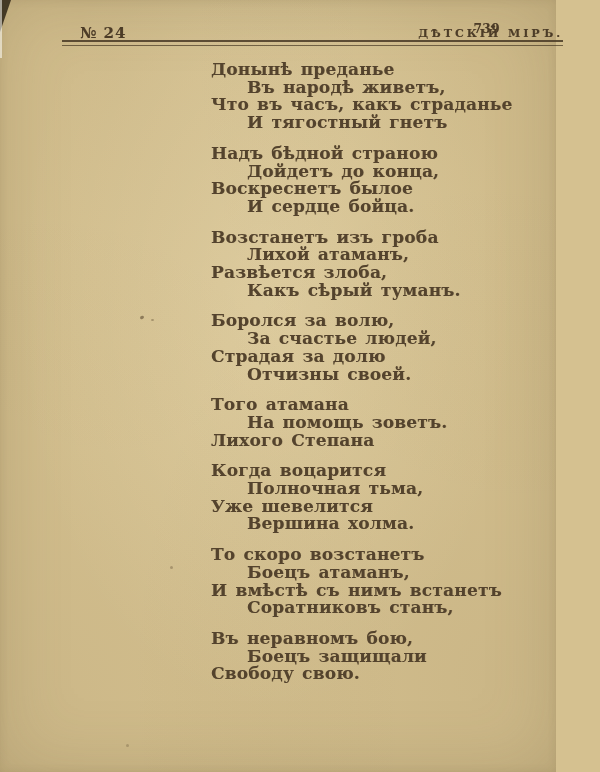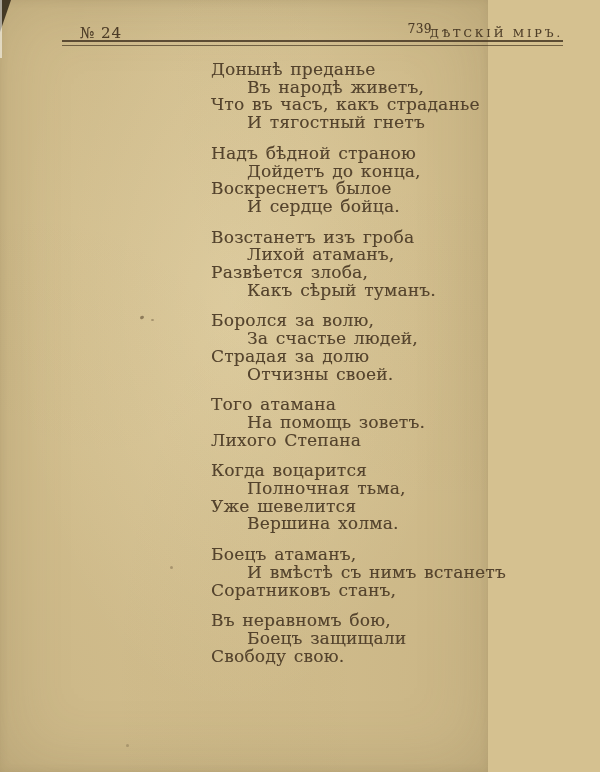--- a/index.html
+++ b/index.html
@@ -6,32 +6,33 @@
     margin: 0;
     padding: 0;
     width: 600px;
     height: 772px;
     overflow: hidden;
     background: #d5c190;
     font-family: "DejaVu Serif", serif;
   }
   .page {
     position: relative;
-    width: 488px;
+    width: 556px;
     height: 772px;
     background:
       radial-gradient(ellipse at 48% 38%, rgba(255,246,216,0.20), transparent 62%),
       radial-gradient(ellipse at 88% 88%, rgba(118,94,56,0.10), transparent 52%),
       radial-gradient(ellipse at 8% 92%, rgba(118,94,56,0.09), transparent 50%),
       radial-gradient(ellipse at 94% 6%, rgba(118,94,56,0.08), transparent 45%),
       radial-gradient(ellipse at 20% 8%, rgba(118,94,56,0.07), transparent 40%),
       #d5c190;
     box-shadow:
       inset 0 0 70px rgba(102,80,46,0.22),
       inset 0 0 10px rgba(102,80,46,0.12);
+    font-weight: bold;
   }
   
   .corner-mark {
     position: absolute;
     top: 0; left: 0;
     width: 15px; height: 34px;
     background: #34291a;
     clip-path: polygon(0 0, 11px 0, 0 32px);
     filter: blur(0.6px);
     opacity: 0.88;
@@ -130,20 +131,21 @@
         <div class="line">На помощь зоветъ.</div>
         <div class="line">Лихого Степана</div>
       </div>
       <div class="stanza">
         <div class="line">Когда воцарится</div>
         <div class="line">Полночная тьма,</div>
         <div class="line">Уже шевелится</div>
         <div class="line">Вершина холма.</div>
       </div>
       <div class="stanza">
+        <div class="line">То скоро возстанетъ</div>
         <div class="line">Боецъ атаманъ,</div>
         <div class="line">И вмѣстѣ съ нимъ встанетъ</div>
         <div class="line">Соратниковъ станъ,</div>
       </div>
       <div class="stanza">
         <div class="line">Въ неравномъ бою,</div>
         <div class="line">Боецъ защищали</div>
         <div class="line">Свободу свою.</div>
       </div>
     </div>

